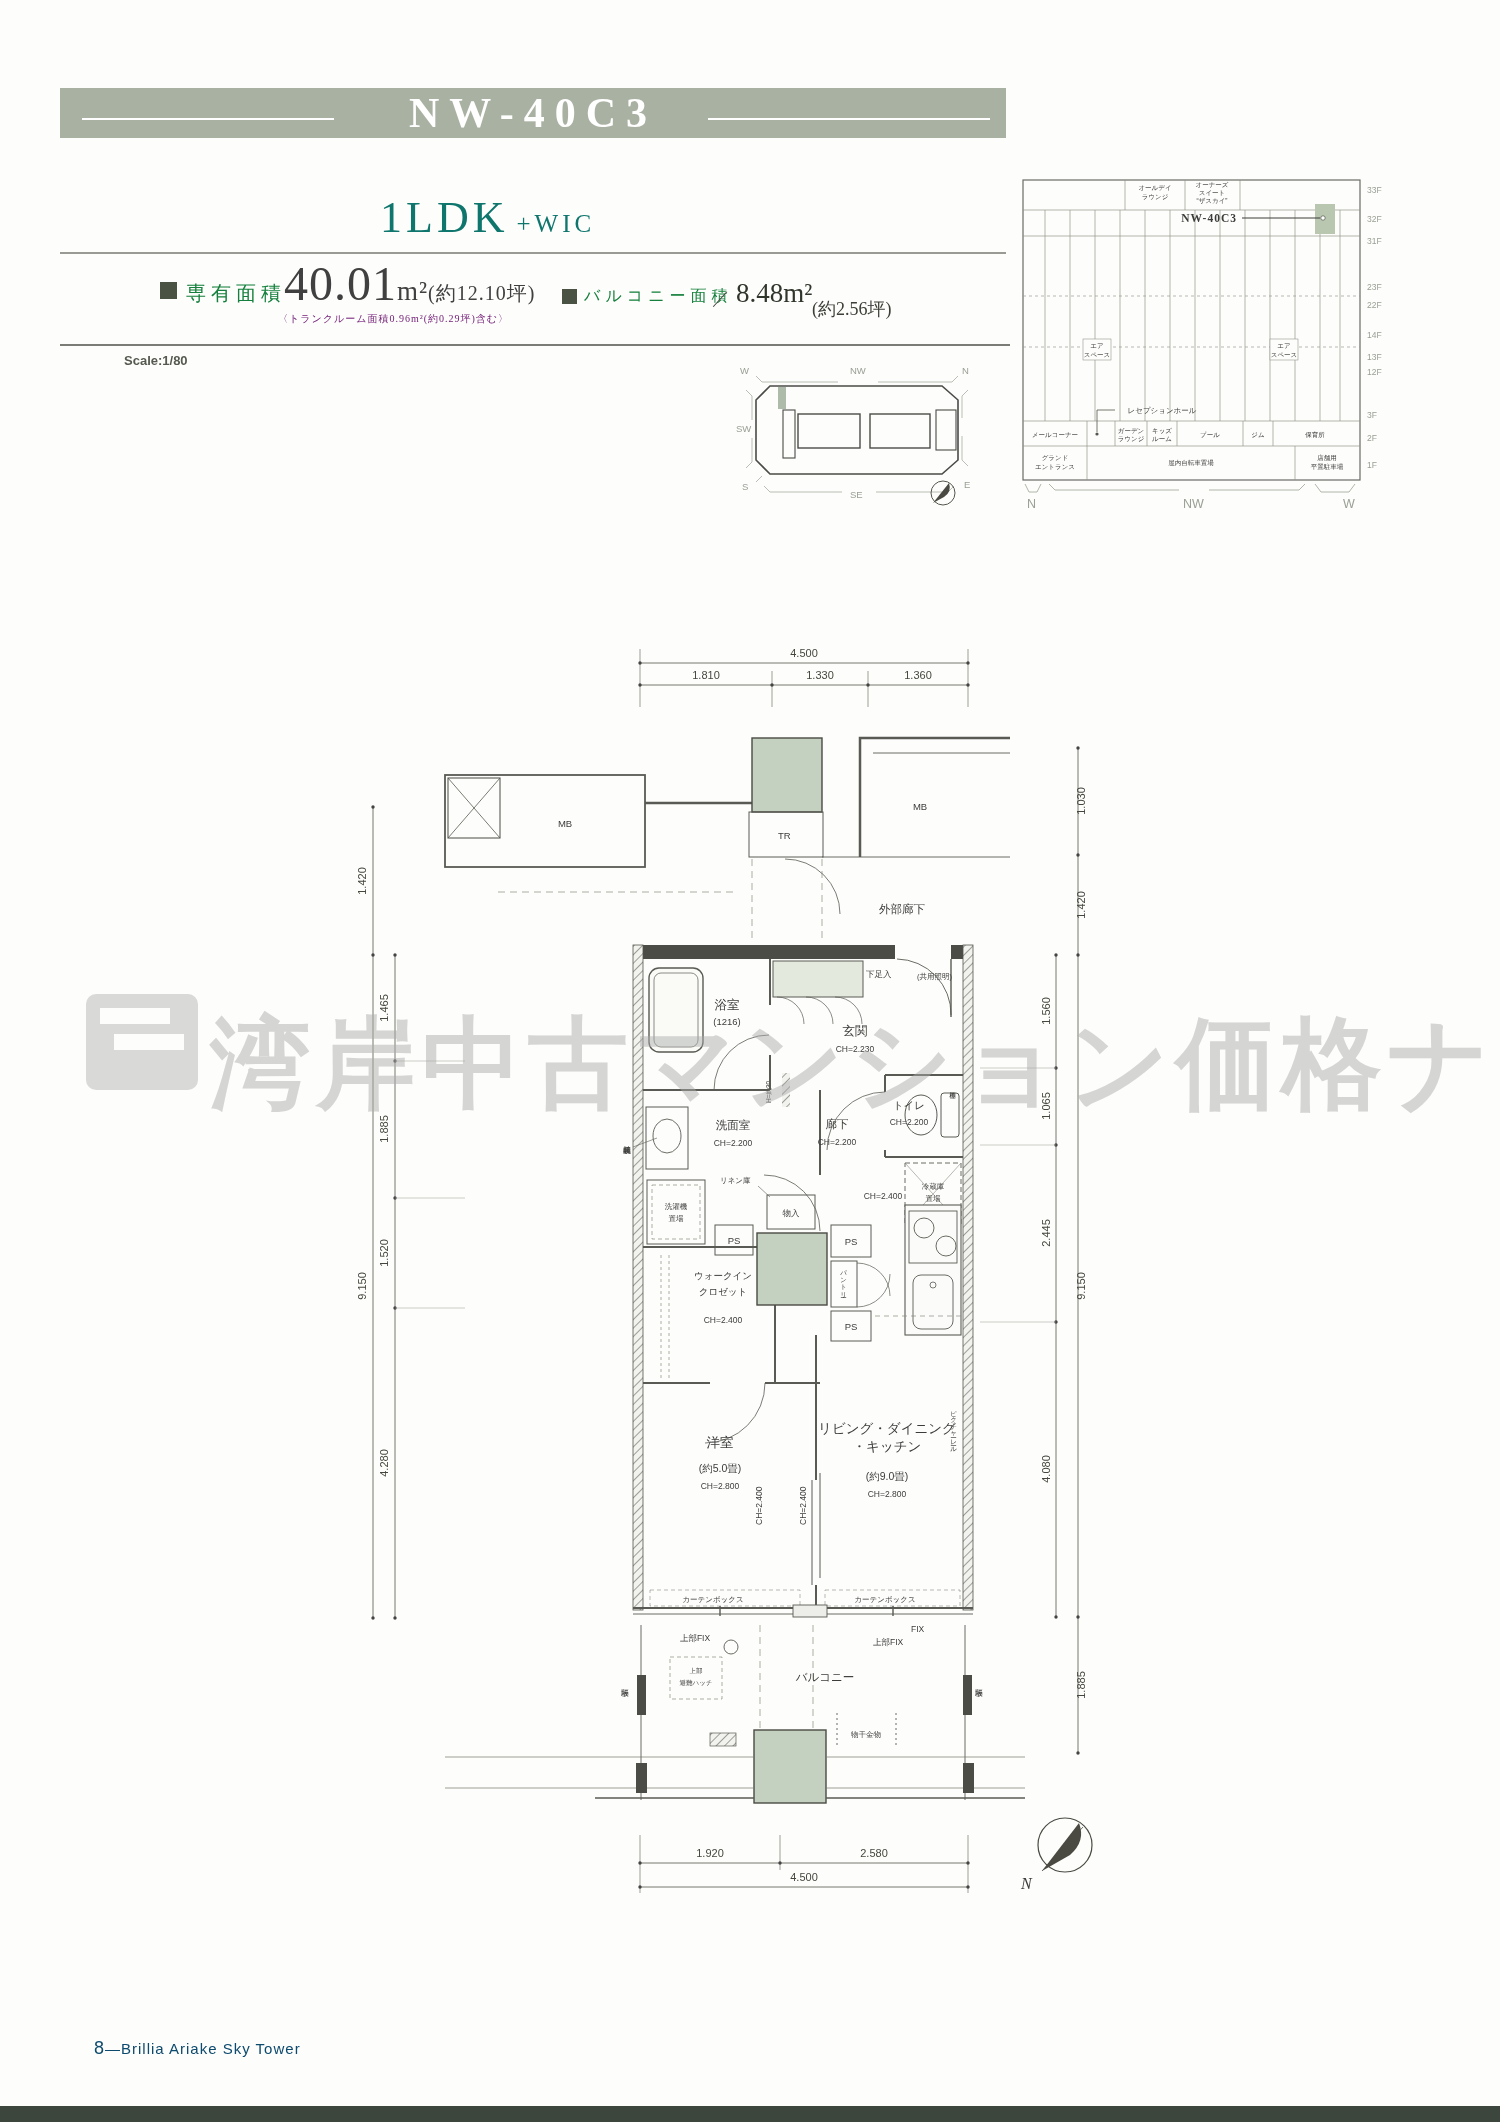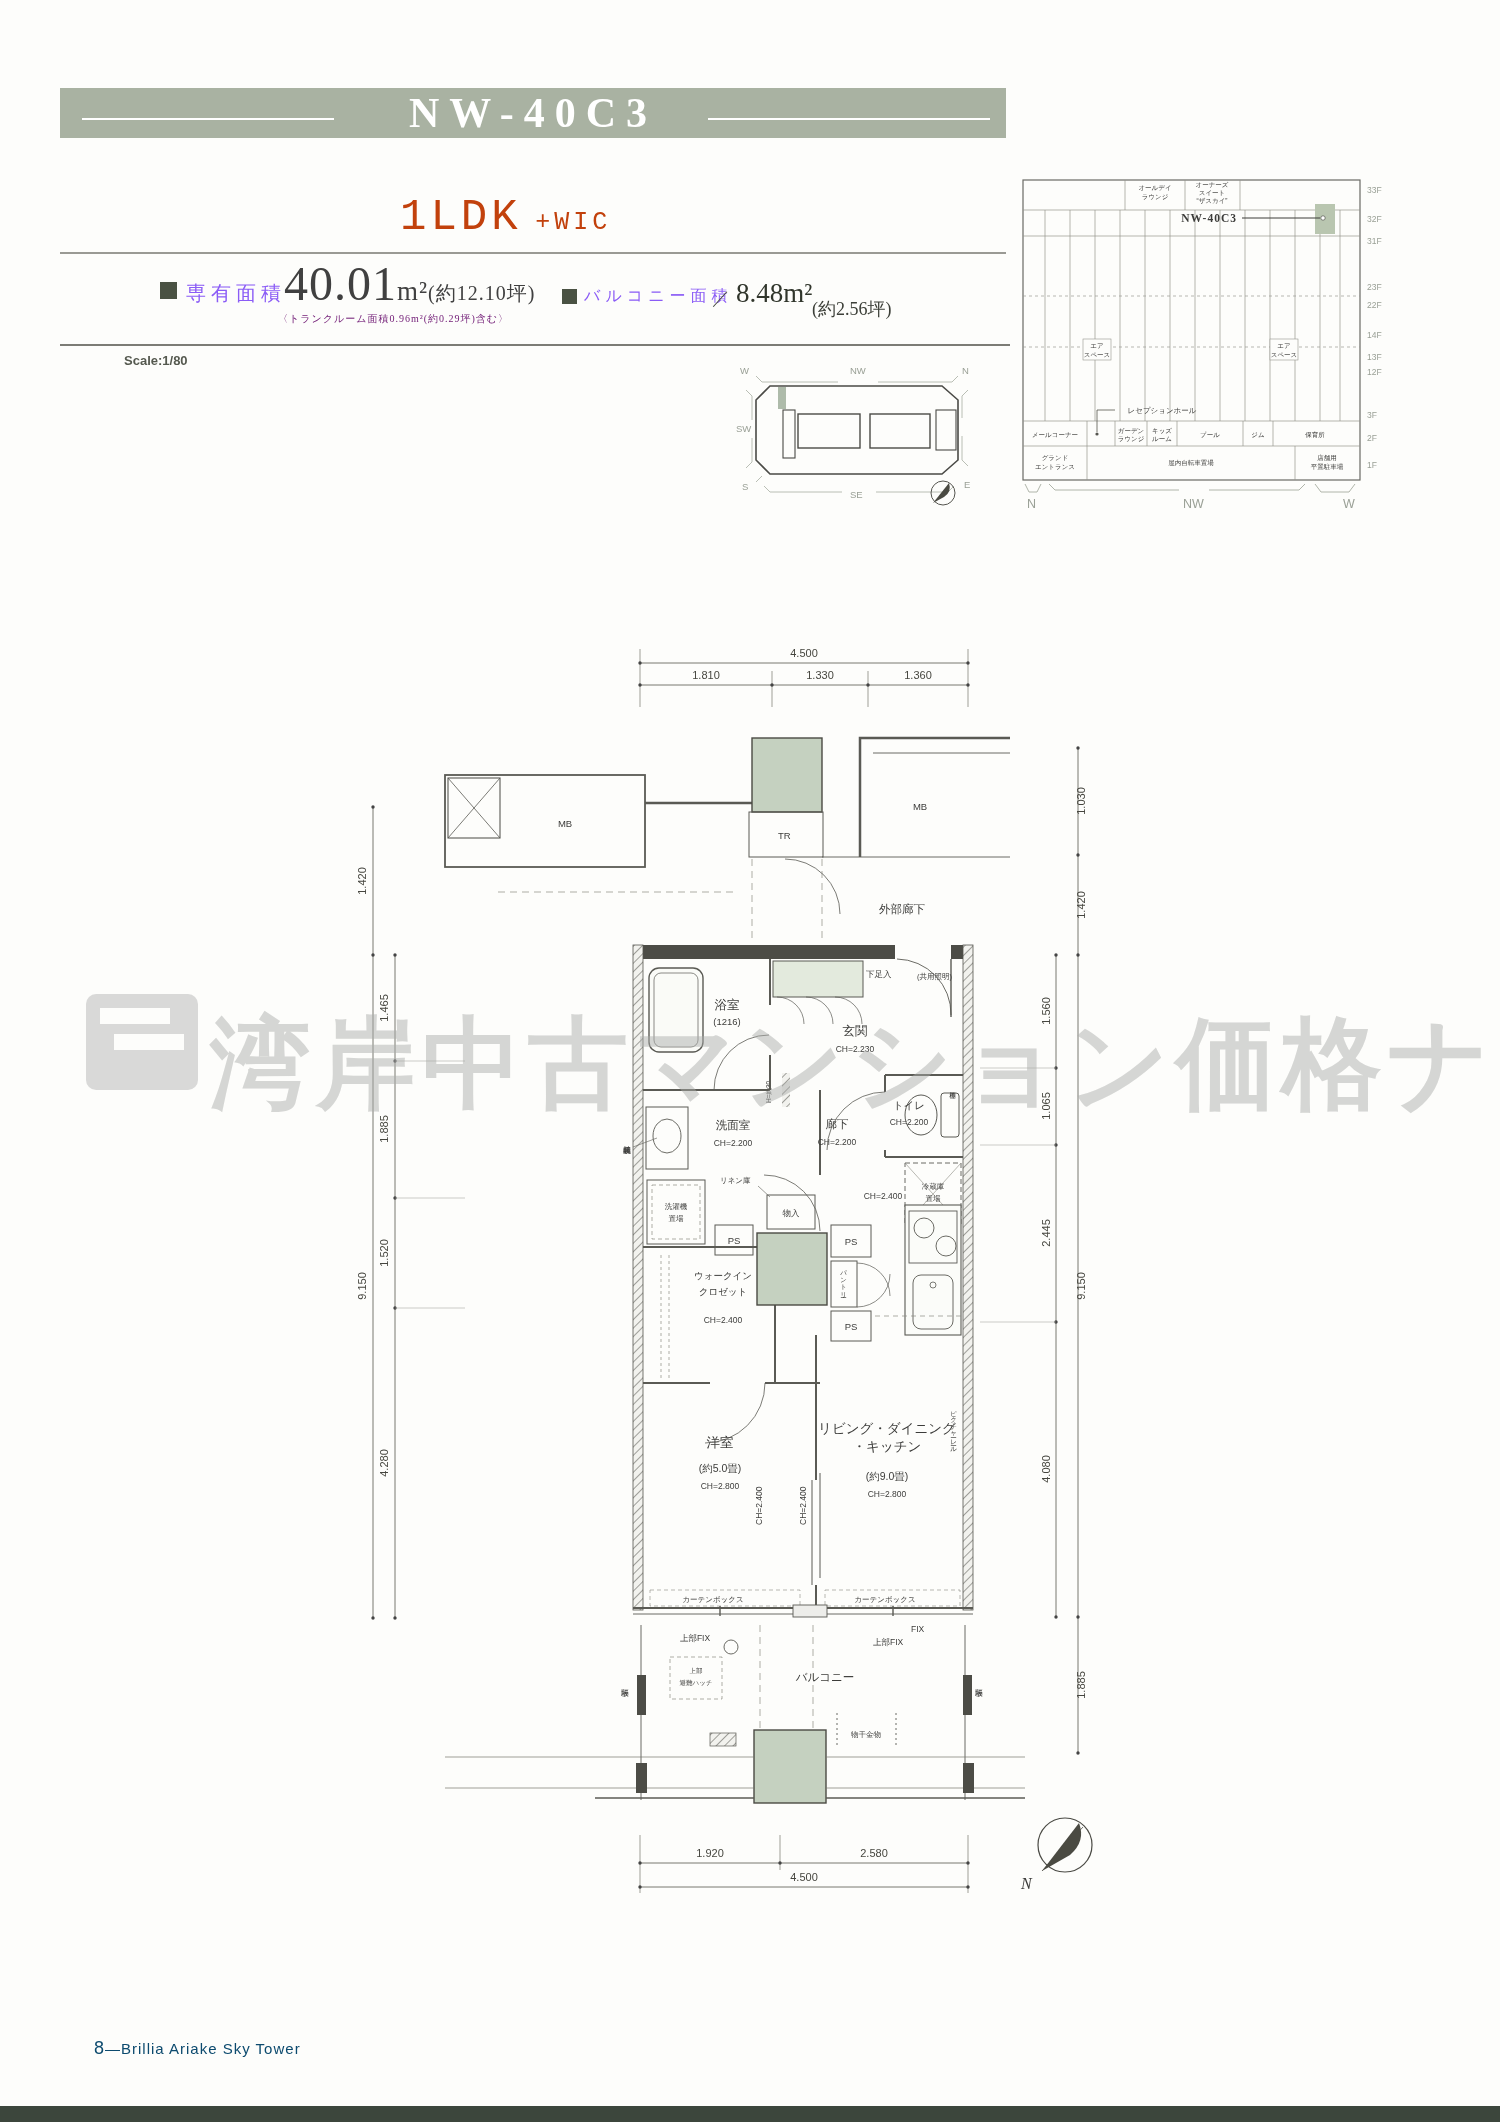--- a/index.html
+++ b/index.html
@@ -4,26 +4,26 @@
 <style>
   html,body{margin:0;padding:0;}
   body{width:1500px;height:2122px;position:relative;background:#fdfdfb;
        font-family:"Liberation Serif","DejaVu Serif",serif;color:#3c3f38;}
   .abs{position:absolute;}
   
   .banner{left:60px;top:88px;width:946px;height:50px;background:#a9b2a2;}
   .banner-line{position:absolute;height:2px;background:#fff;top:30px;}
   .banner-title{position:absolute;top:1px;left:0;width:100%;text-align:center;
     color:#fff;font-size:42px;letter-spacing:10px;font-weight:bold;}
-  .plantype{left:400px;top:192px;color:#c2410c;letter-spacing:4px;font-family:Liberation Mono, monospace;}
+  .plantype{left:380px;top:192px;color:#0f766e;letter-spacing:4px;}
   .plantype .big{font-size:44px;}
   .plantype .small{font-size:25px;}
   .rule1{left:60px;top:252px;width:946px;height:2px;background:#9a9a94;}
   .rule2{left:60px;top:344px;width:950px;height:2px;background:#7c7c76;}
-  .speclabel{font-size:20px;letter-spacing:5px;color:#8b5cf6;}
+  .speclabel{font-size:20px;letter-spacing:5px;color:#15803d;}
   .bignum{font-size:48px;color:#404040;letter-spacing:1px;}
   .trunk{left:278px;top:312px;font-size:10px;color:#701a75;letter-spacing:1px;}
   .scale{left:124px;top:353px;font-size:13px;color:#55594f;
     font-family:"Liberation Sans",sans-serif;font-weight:bold;}
   
   .wm-text{left:210px;top:998px;font-size:100px;font-weight:bold;
     font-family:"Liberation Sans",sans-serif;color:rgba(170,172,170,0.48);
     letter-spacing:6px;z-index:50;white-space:nowrap;}
   .wm-logo{left:86px;top:986px;width:112px;height:112px;z-index:50;opacity:.55;}
   .wm-box{position:absolute;left:0;top:8px;width:100%;height:96px;background:#bcbcbc;border-radius:10px;}

